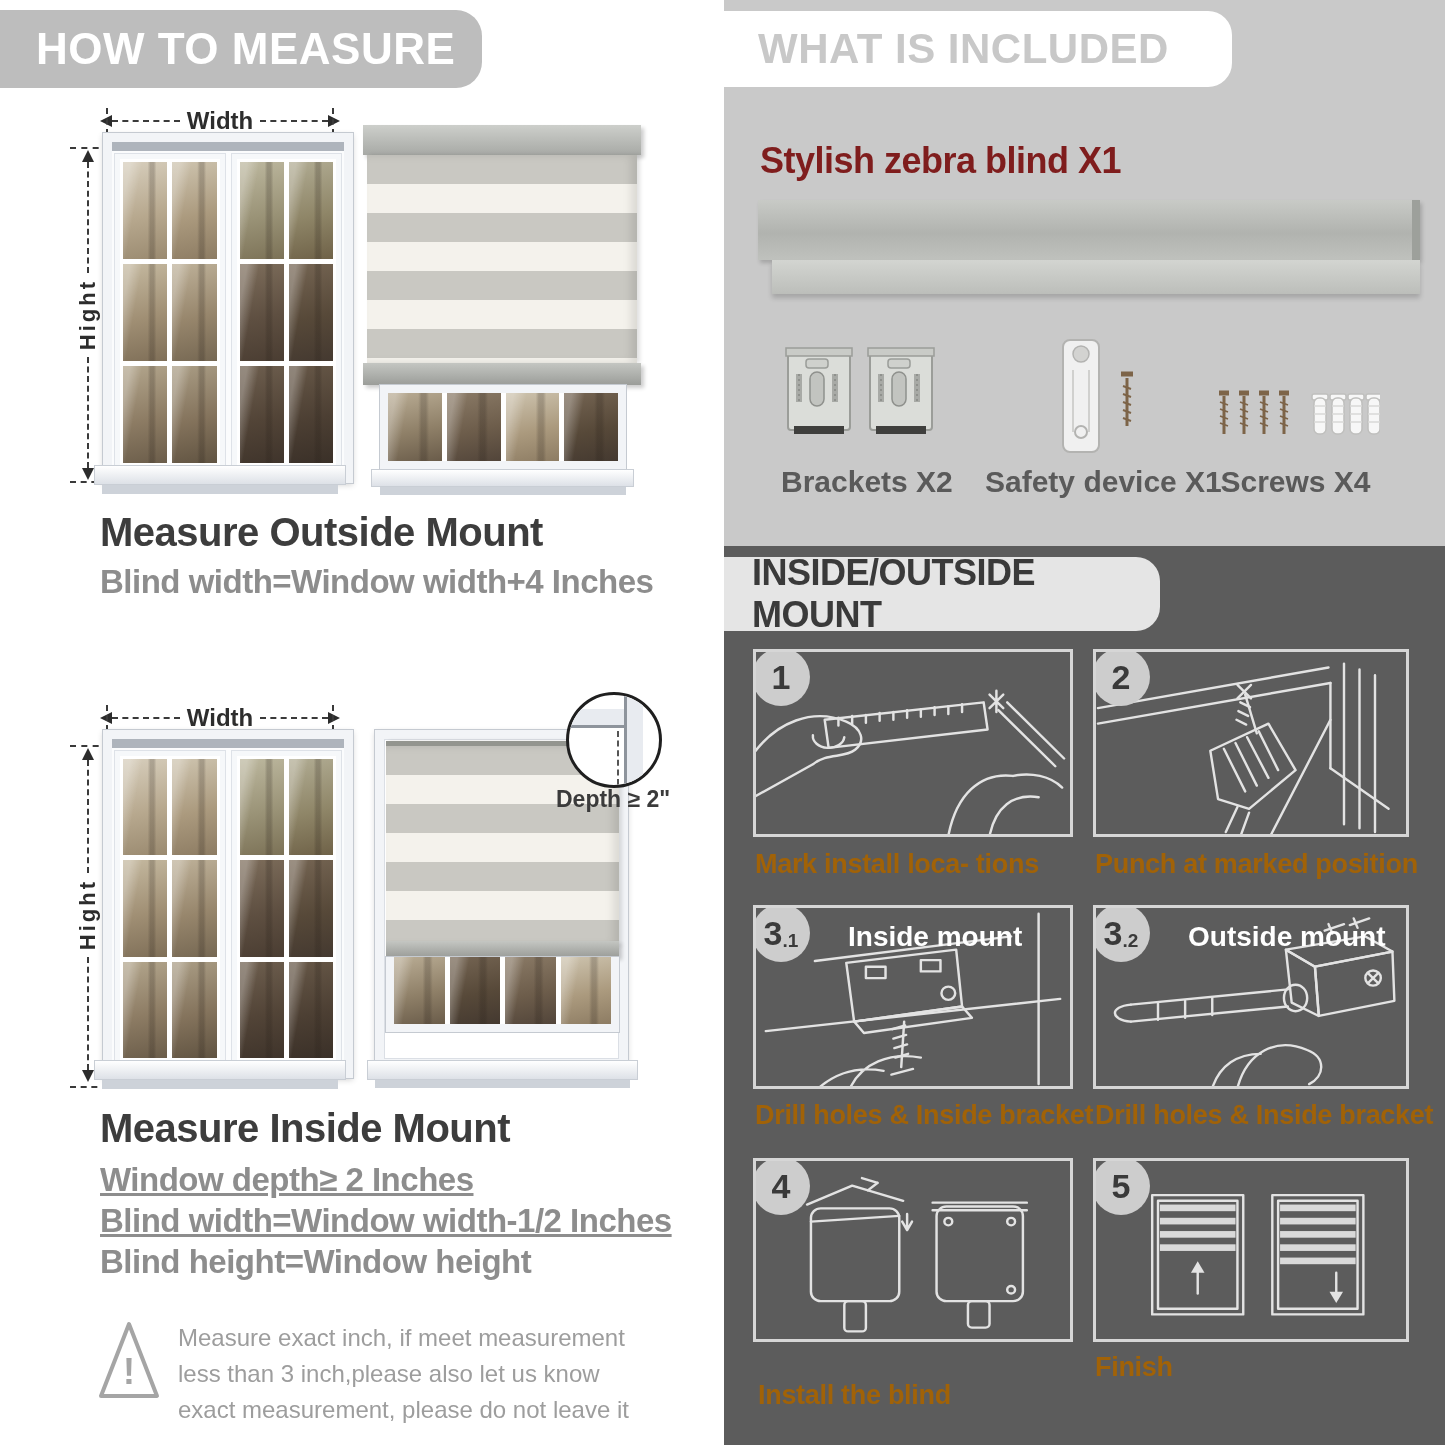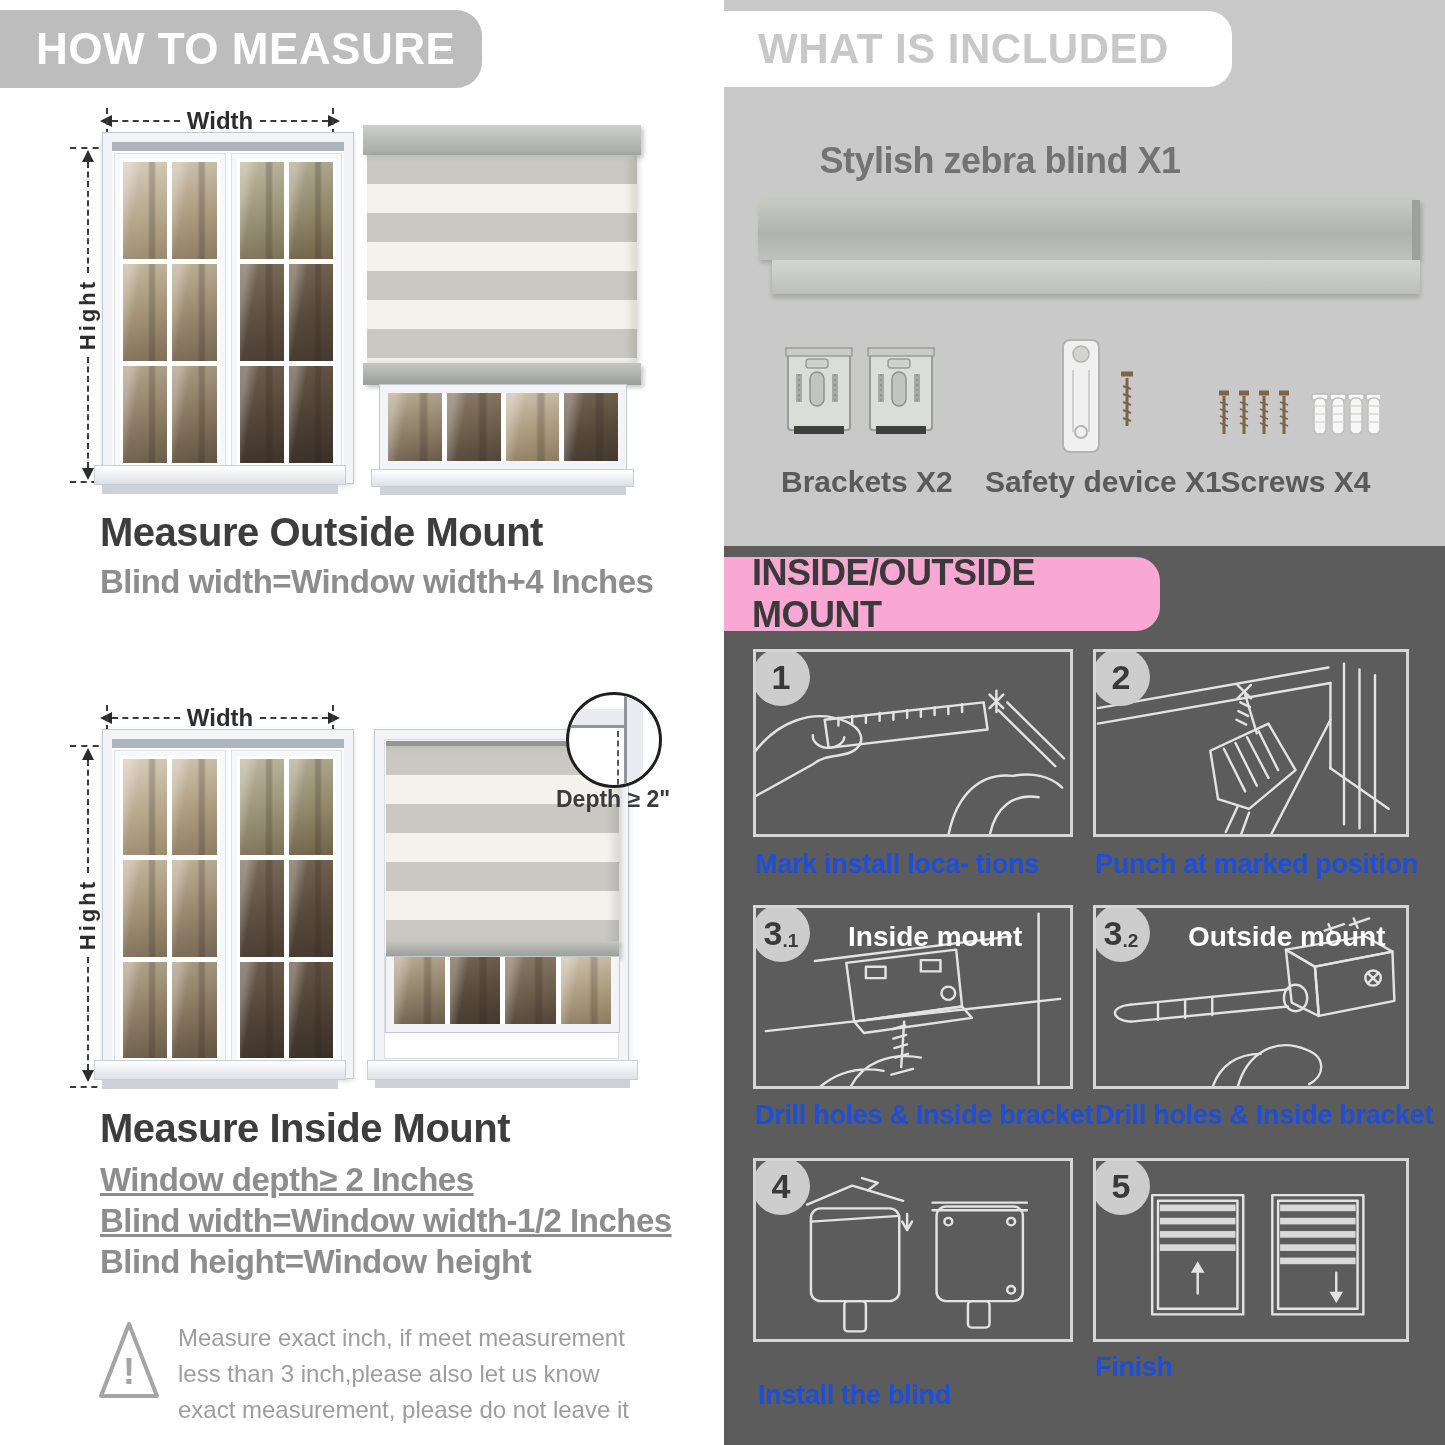--- a/index.html
+++ b/index.html
@@ -6,21 +6,21 @@
   .canvas{position:relative;width:1445px;height:1445px;background:#ffffff;overflow:hidden;
           font-family:"Liberation Sans",sans-serif;}
   .abs{position:absolute;}
 
   
   .banner{position:absolute;display:flex;align-items:center;font-weight:bold;box-sizing:border-box;}
   .banner-left{left:0;top:10px;width:482px;height:78px;background:#bdbdbd;border-radius:0 26px 26px 0;
                padding-left:36px;color:#ffffff;font-size:44px;letter-spacing:.5px;}
   .banner-included{left:724px;top:11px;width:508px;height:76px;background:#ffffff;border-radius:0 24px 24px 0;
                padding-left:34px;color:#c8c8c8;font-size:42px;letter-spacing:.5px;}
-  .banner-mount{left:724px;top:557px;width:436px;height:74px;background:#f9a8d4;border-radius:0 24px 24px 0;
+  .banner-mount{left:724px;top:557px;width:436px;height:74px;background:#e5e5e5;border-radius:0 24px 24px 0;
                padding-left:28px;color:#3a3a3a;font-size:36px;letter-spacing:-.5px;}
 
   
   .dim-w{position:absolute;display:flex;align-items:center;height:20px;}
   .dim-v{position:absolute;display:flex;flex-direction:column;align-items:center;width:22px;}
   .dash{flex:1;border-top:2px dashed #3a3a3a;height:0;}
   .dashv{flex:1;border-left:2px dashed #3a3a3a;width:0;}
   .dim-label{font-size:24px;font-weight:bold;color:#2d2d2d;padding:0 7px;white-space:nowrap;}
   .dim-label-v{writing-mode:vertical-rl;transform:rotate(180deg);font-size:22px;font-weight:bold;color:#2d2d2d;
                padding:6px 0;letter-spacing:3px;}
@@ -79,39 +79,39 @@
   .depth-circle{position:absolute;width:90px;height:90px;border:3px solid #1f1f1f;border-radius:50%;
                 background:#fff;overflow:hidden;z-index:6;}
   .dc-h{position:absolute;left:-5px;right:16px;top:14px;height:16px;background:#e8ebf0;border-bottom:3px solid #8e949c;}
   .dc-v{position:absolute;right:16px;top:-5px;bottom:-5px;width:16px;background:#e8ebf0;border-left:3px solid #8e949c;}
   .dc-dash{position:absolute;right:40px;top:36px;bottom:0;border-left:2px dashed #555;}
   .depth-label{position:absolute;font-size:23px;font-weight:bold;color:#3b3b3b;text-align:center;white-space:nowrap;}
 
   
   .right-top{position:absolute;left:724px;top:0;width:721px;height:546px;background:#c9c9c9;}
   .right-bottom{position:absolute;left:724px;top:546px;width:721px;height:899px;background:#5c5c5c;}
-  .blind-title{position:absolute;left:760px;top:140px;width:480px;text-align:center;
-               font-size:36px;font-weight:bold;color:#737373;letter-spacing:-.5px;}
+  .blind-title{position:absolute;left:760px;top:140px;width:480px;
+               font-size:36px;font-weight:bold;color:#7f1d1d;letter-spacing:-.5px;}
   .bar-main{position:absolute;left:758px;top:200px;width:662px;height:60px;
       background:linear-gradient(180deg,#c8cac6 0%,#b1b3af 55%,#bfc1bd 100%);
       box-shadow:inset -8px 0 0 #9da09b,2px 3px 4px rgba(0,0,0,.18);}
   .bar-strip{position:absolute;left:772px;top:260px;width:648px;height:34px;
       background:linear-gradient(180deg,#d3d5d1,#bcbeba);box-shadow:0 4px 5px rgba(0,0,0,.18);}
   .item-label{position:absolute;font-size:30px;font-weight:bold;color:#5a5a5a;text-align:center;white-space:nowrap;}
 
   
   .step{position:absolute;border:3px solid #d6d6d6;overflow:hidden;box-sizing:border-box;}
   .step svg{position:absolute;inset:0;width:100%;height:100%;}
   .badge{position:absolute;left:-4px;top:-4px;height:58px;min-width:58px;padding:0 10px;box-sizing:border-box;
          background:#cdcdcd;border-radius:29px;display:flex;align-items:center;justify-content:center;
          color:#3a3a3a;font-weight:bold;z-index:3;}
   .bnum{font-size:34px;}
   .bsub{font-size:19px;margin-top:16px;}
   .step-label{position:absolute;left:92px;top:13px;font-size:28px;font-weight:bold;color:#fff;z-index:3;white-space:nowrap;}
-  .caption{position:absolute;font-size:27px;font-weight:bold;color:#1d4ed8;letter-spacing:-.3px;white-space:nowrap;}
+  .caption{position:absolute;font-size:27px;font-weight:bold;color:#a16207;letter-spacing:-.3px;white-space:nowrap;}
   .sk{stroke:#e3e3e3;stroke-width:2.5;fill:none;stroke-linecap:round;stroke-linejoin:round;}
 </style>
 </head>
 <body>
 
 <div class="canvas">
 
   <div class="banner banner-left">
     <span>HOW TO MEASURE</span>
   </div>

